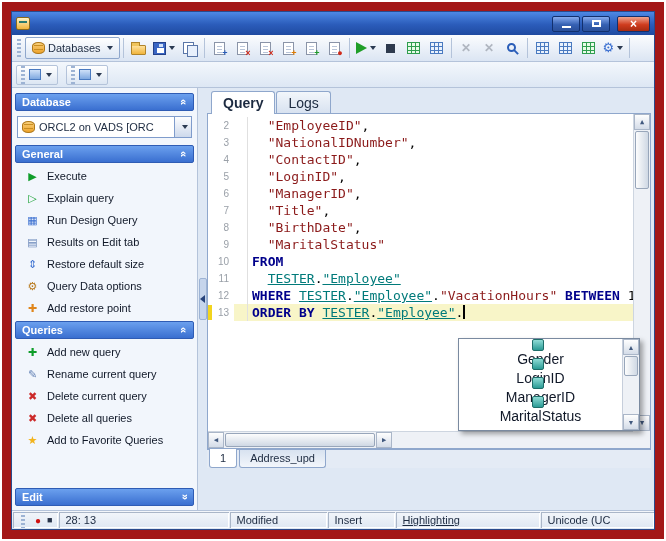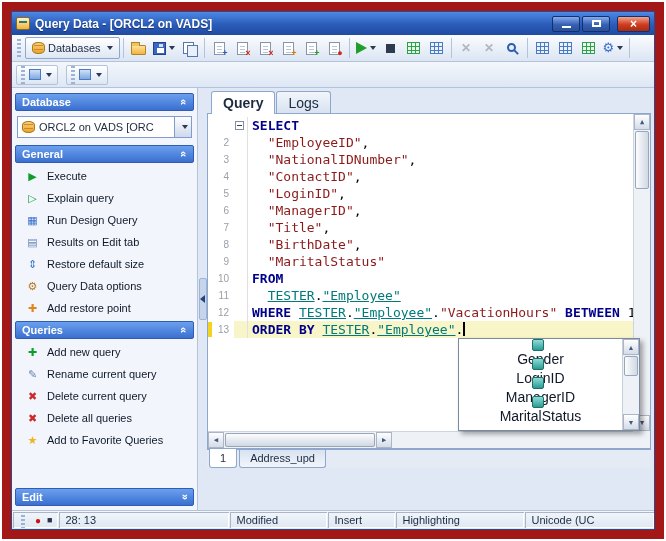--- a/index.html
+++ b/index.html
@@ -135,21 +135,20 @@
 </style>
 </head>
 <body>
 
 <div class="page">
 <div class="frame">
 <div class="window">
 
   <div class="titlebar">
     <span class="app-icon"></span>
-    <span class="title-text">Query Data - [ORCL2 on VADS]</span>
     <span class="winbtns">
       <span class="winbtn">
               <span class="bar"></span>
             </span>
       <span class="winbtn">
               <span class="box"></span>
             </span>
       <span class="winbtn close">
               <span>×</span>
             </span>
@@ -352,21 +351,20 @@
     </div>
 
     <div class="editor-col">
       <div class="tabs-row">
         <span class="tab active">Query</span>
         <span class="tab">Logs</span>
       </div>
 
       <div class="editor-box">
         <div class="code-area" id="code-lines">
-                <div class="code-row"><div class="ln"></div><div class="fold-margin"><span class="fold-box"></span></div><div class="code-text"><span class="tk-kw">SELECT</span></div></div>
                 <div class="code-row"><div class="ln">2</div><div class="fold-margin"></div><div class="code-text"><span class="tk-pl">  </span><span class="tk-id">"EmployeeID"</span><span class="tk-pl">,</span></div></div>
                 <div class="code-row"><div class="ln">3</div><div class="fold-margin"></div><div class="code-text"><span class="tk-pl">  </span><span class="tk-id">"NationalIDNumber"</span><span class="tk-pl">,</span></div></div>
                 <div class="code-row"><div class="ln">4</div><div class="fold-margin"></div><div class="code-text"><span class="tk-pl">  </span><span class="tk-id">"ContactID"</span><span class="tk-pl">,</span></div></div>
                 <div class="code-row"><div class="ln">5</div><div class="fold-margin"></div><div class="code-text"><span class="tk-pl">  </span><span class="tk-id">"LoginID"</span><span class="tk-pl">,</span></div></div>
                 <div class="code-row"><div class="ln">6</div><div class="fold-margin"></div><div class="code-text"><span class="tk-pl">  </span><span class="tk-id">"ManagerID"</span><span class="tk-pl">,</span></div></div>
                 <div class="code-row"><div class="ln">7</div><div class="fold-margin"></div><div class="code-text"><span class="tk-pl">  </span><span class="tk-id">"Title"</span><span class="tk-pl">,</span></div></div>
                 <div class="code-row"><div class="ln">8</div><div class="fold-margin"></div><div class="code-text"><span class="tk-pl">  </span><span class="tk-id">"BirthDate"</span><span class="tk-pl">,</span></div></div>
                 <div class="code-row"><div class="ln">9</div><div class="fold-margin"></div><div class="code-text"><span class="tk-pl">  </span><span class="tk-id">"MaritalStatus"</span></div></div>
                 <div class="code-row"><div class="ln">10</div><div class="fold-margin"></div><div class="code-text"><span class="tk-kw">FROM</span></div></div>
                 <div class="code-row"><div class="ln">11</div><div class="fold-margin"></div><div class="code-text"><span class="tk-pl">  </span><span class="tk-lk">TESTER</span><span class="tk-pl">.</span><span class="tk-lk">"Employee"</span></div></div>
@@ -423,19 +421,19 @@
 
   <div class="statusbar">
     <span class="sb-panel sb-icons">
       <span class="grip"></span>
       <span class="rec">●</span>
       <span class="stp">■</span>
     </span>
     <span class="sb-panel" style="width:170px;">28: 13</span>
     <span class="sb-panel" style="width:97px;text-align:right;">Modified</span>
     <span class="sb-panel" style="width:67px;">Insert</span>
-    <span class="sb-panel" style="width:128px;">Highlighting</span>
+    <span class="sb-panel" style="width:144px;text-decoration:underline;">Highlighting</span>
     <span class="sb-panel sb-fill">Unicode (UC</span>
   </div>
 
 </div>
 </div>
 </div>
 
 </body></html>

